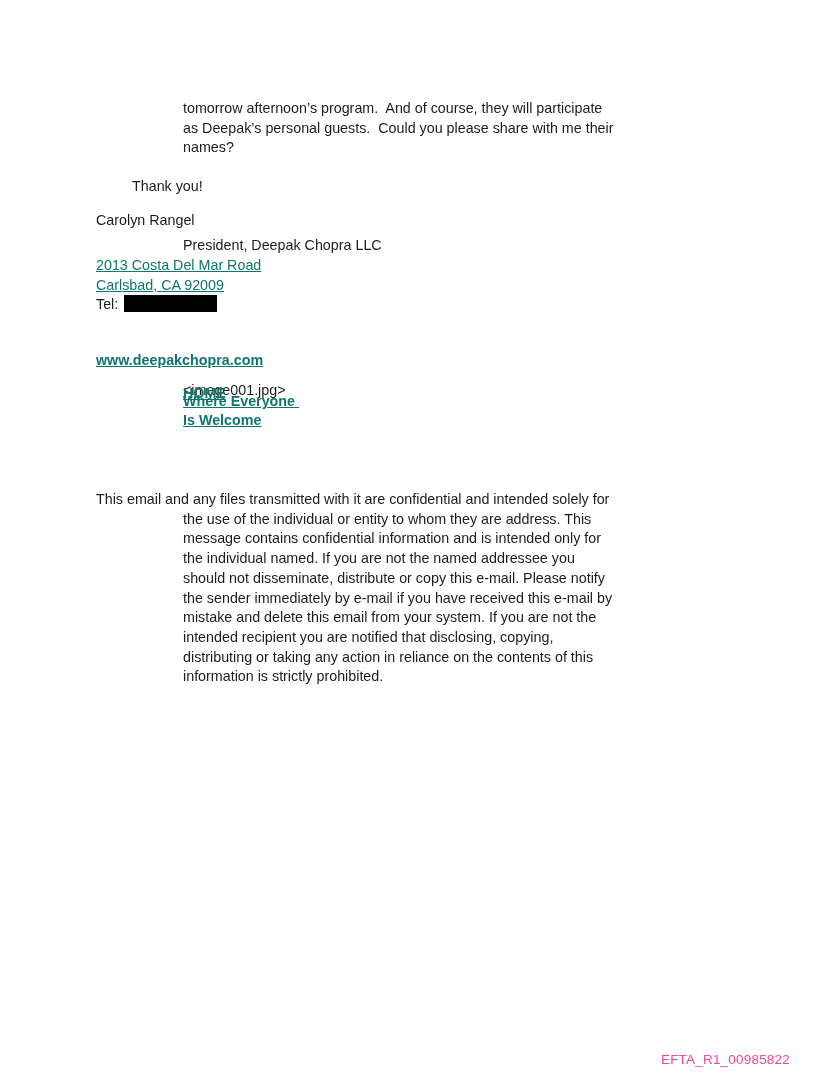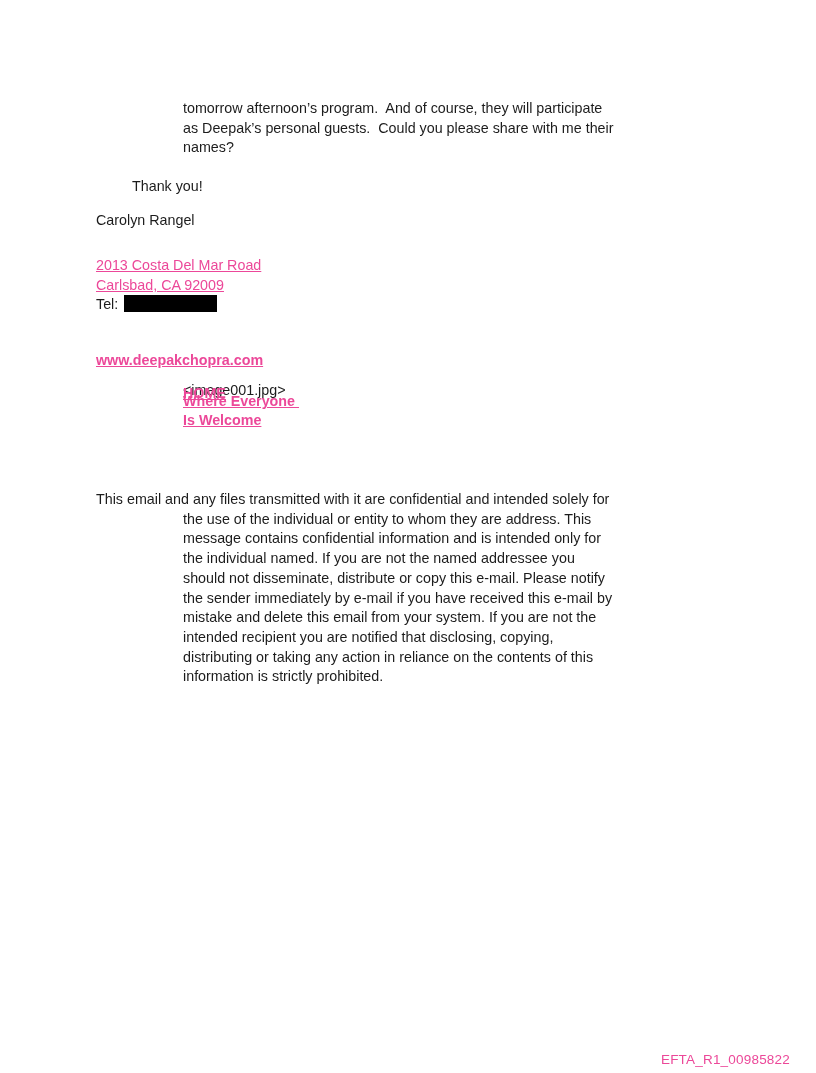--- a/index.html
+++ b/index.html
@@ -14,21 +14,21 @@
     background: #ffffff;
     overflow: hidden;
     font-family: "Liberation Sans", sans-serif;
     font-size: 14.3px;
     line-height: 19.7px;
     color: #1c1c1c;
   }
   .abs { position: absolute; }
   .prewrap { white-space: pre-wrap; }
   .graylink {
-    color: #ec4899;
+    color: #0f766e;
     text-decoration: underline;
     white-space: pre;
   }
   .bold { font-weight: bold; }
   .hang {
     left: 96px;
     padding-left: 87px;
     text-indent: -87px;
     width: 600px;
   }
@@ -52,20 +52,21 @@
 <div class="page">
 
   <div class="abs prewrap" style="left:183px; top:99px; width:540px;">tomorrow afternoon’s program.  And of course, they will participate
 as Deepak’s personal guests.  Could you please share with me their
 names?</div>
 
   <div class="abs" style="left:96px; top:177px;margin-left:36px;">Thank you!</div>
 
   <div class="abs" style="left:96px; top:211px;">Carolyn Rangel</div>
 
+  <div class="abs" style="left:183px; top:236px;">President, Deepak Chopra LLC</div>
 
   <div class="abs graylink" style="left:96px; top:256px;">2013 Costa Del Mar Road</div>
 
   <div class="abs graylink" style="left:96px; top:276px;">Carlsbad, CA 92009</div>
 
   <div class="abs" style="left:96px; top:295px;">
     <span>Tel:</span><span class="redaction"></span>
   </div>
 
   <div class="abs graylink bold" style="left:96px; top:315px;margin-top:36px;">www.deepakchopra.com</div>

